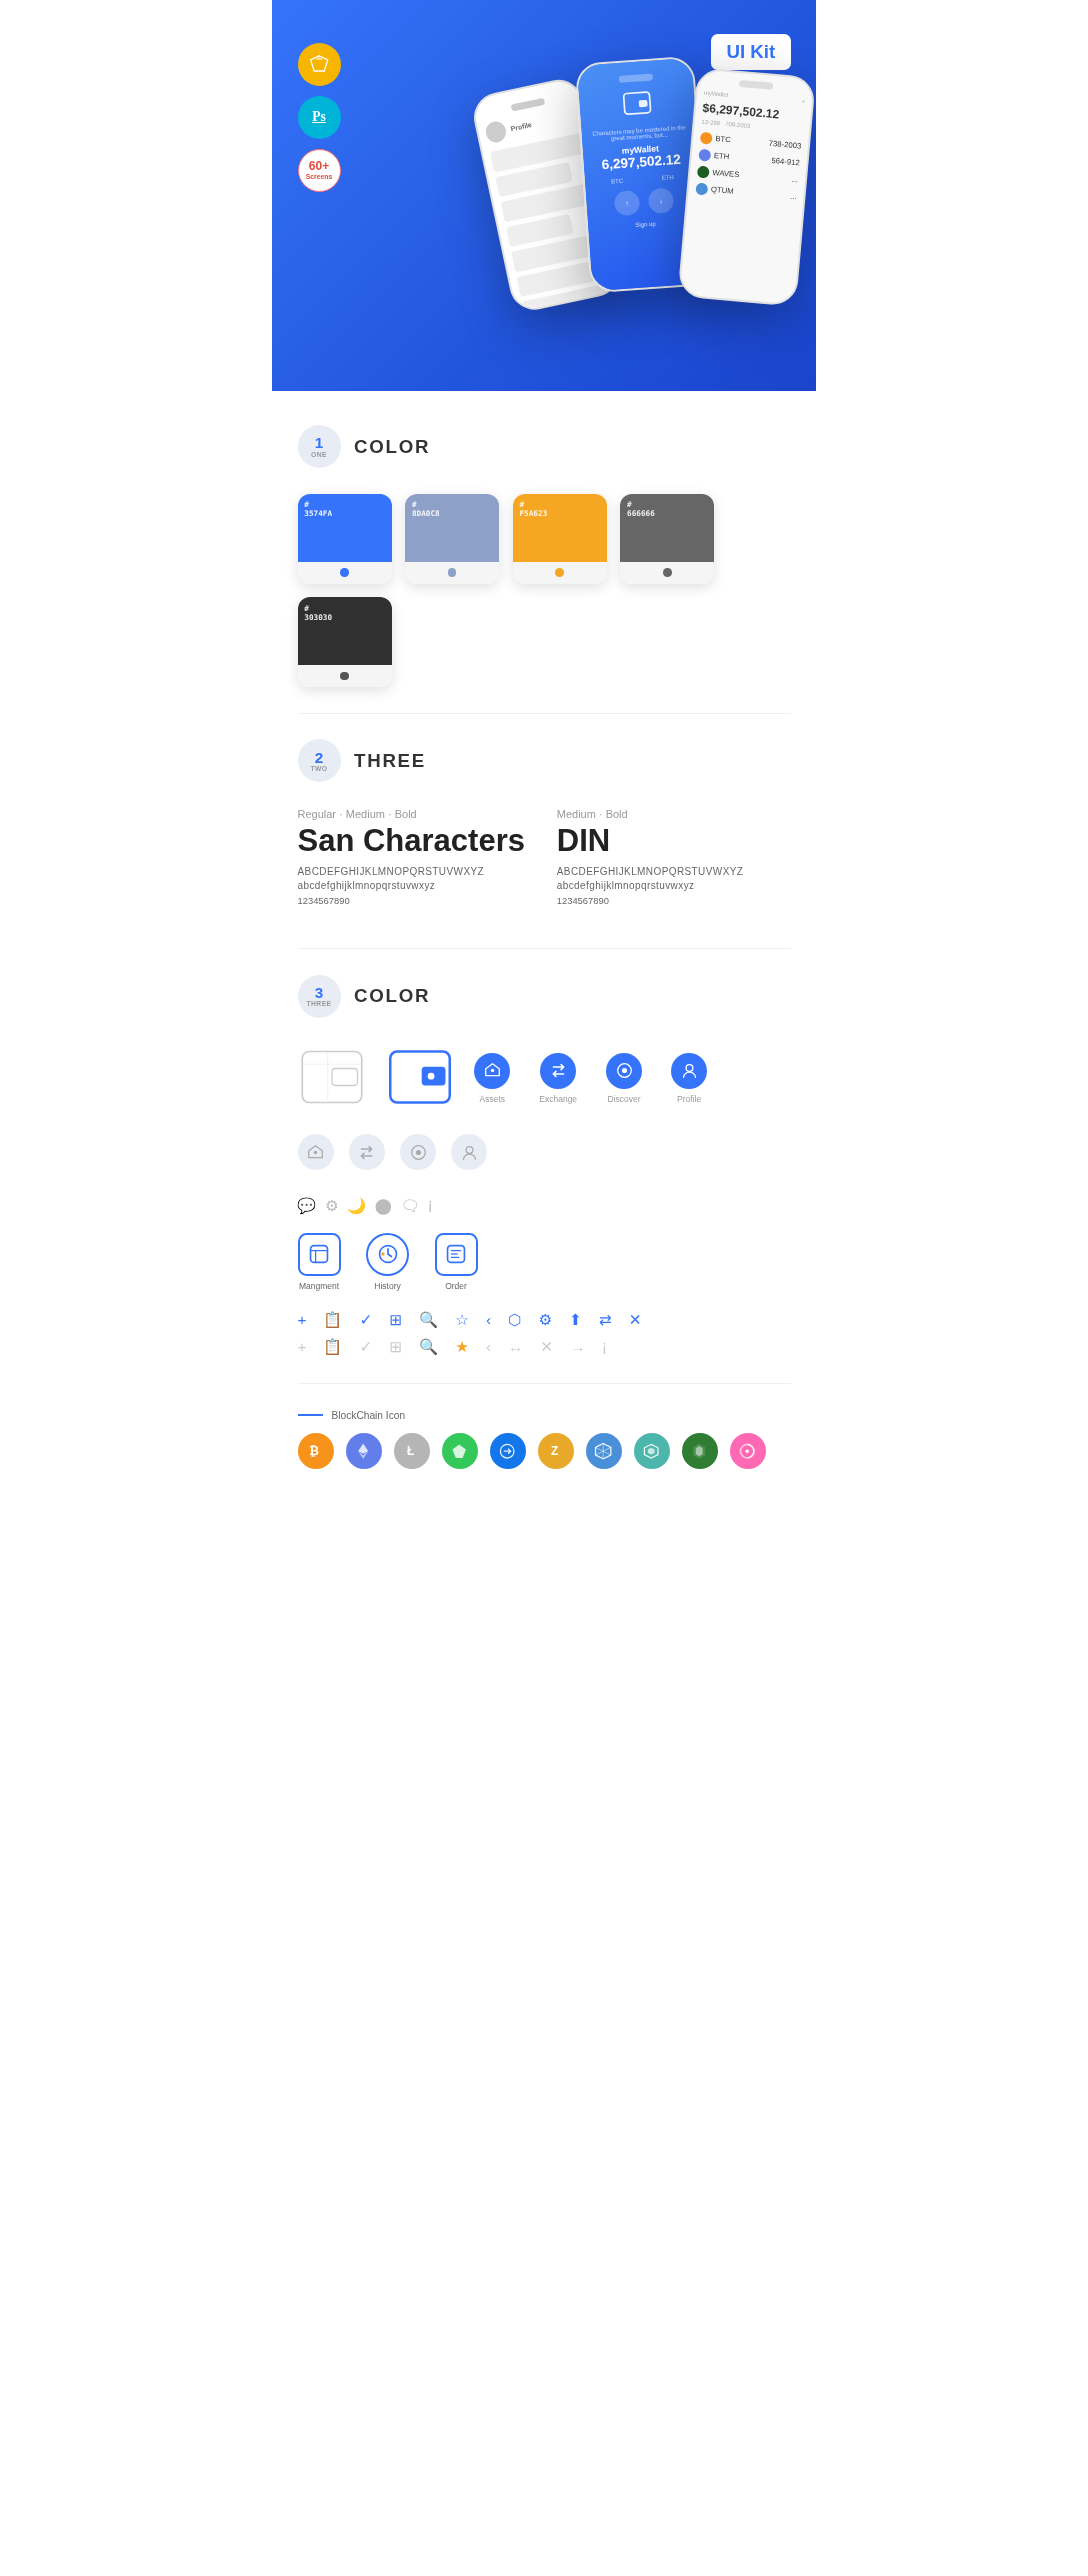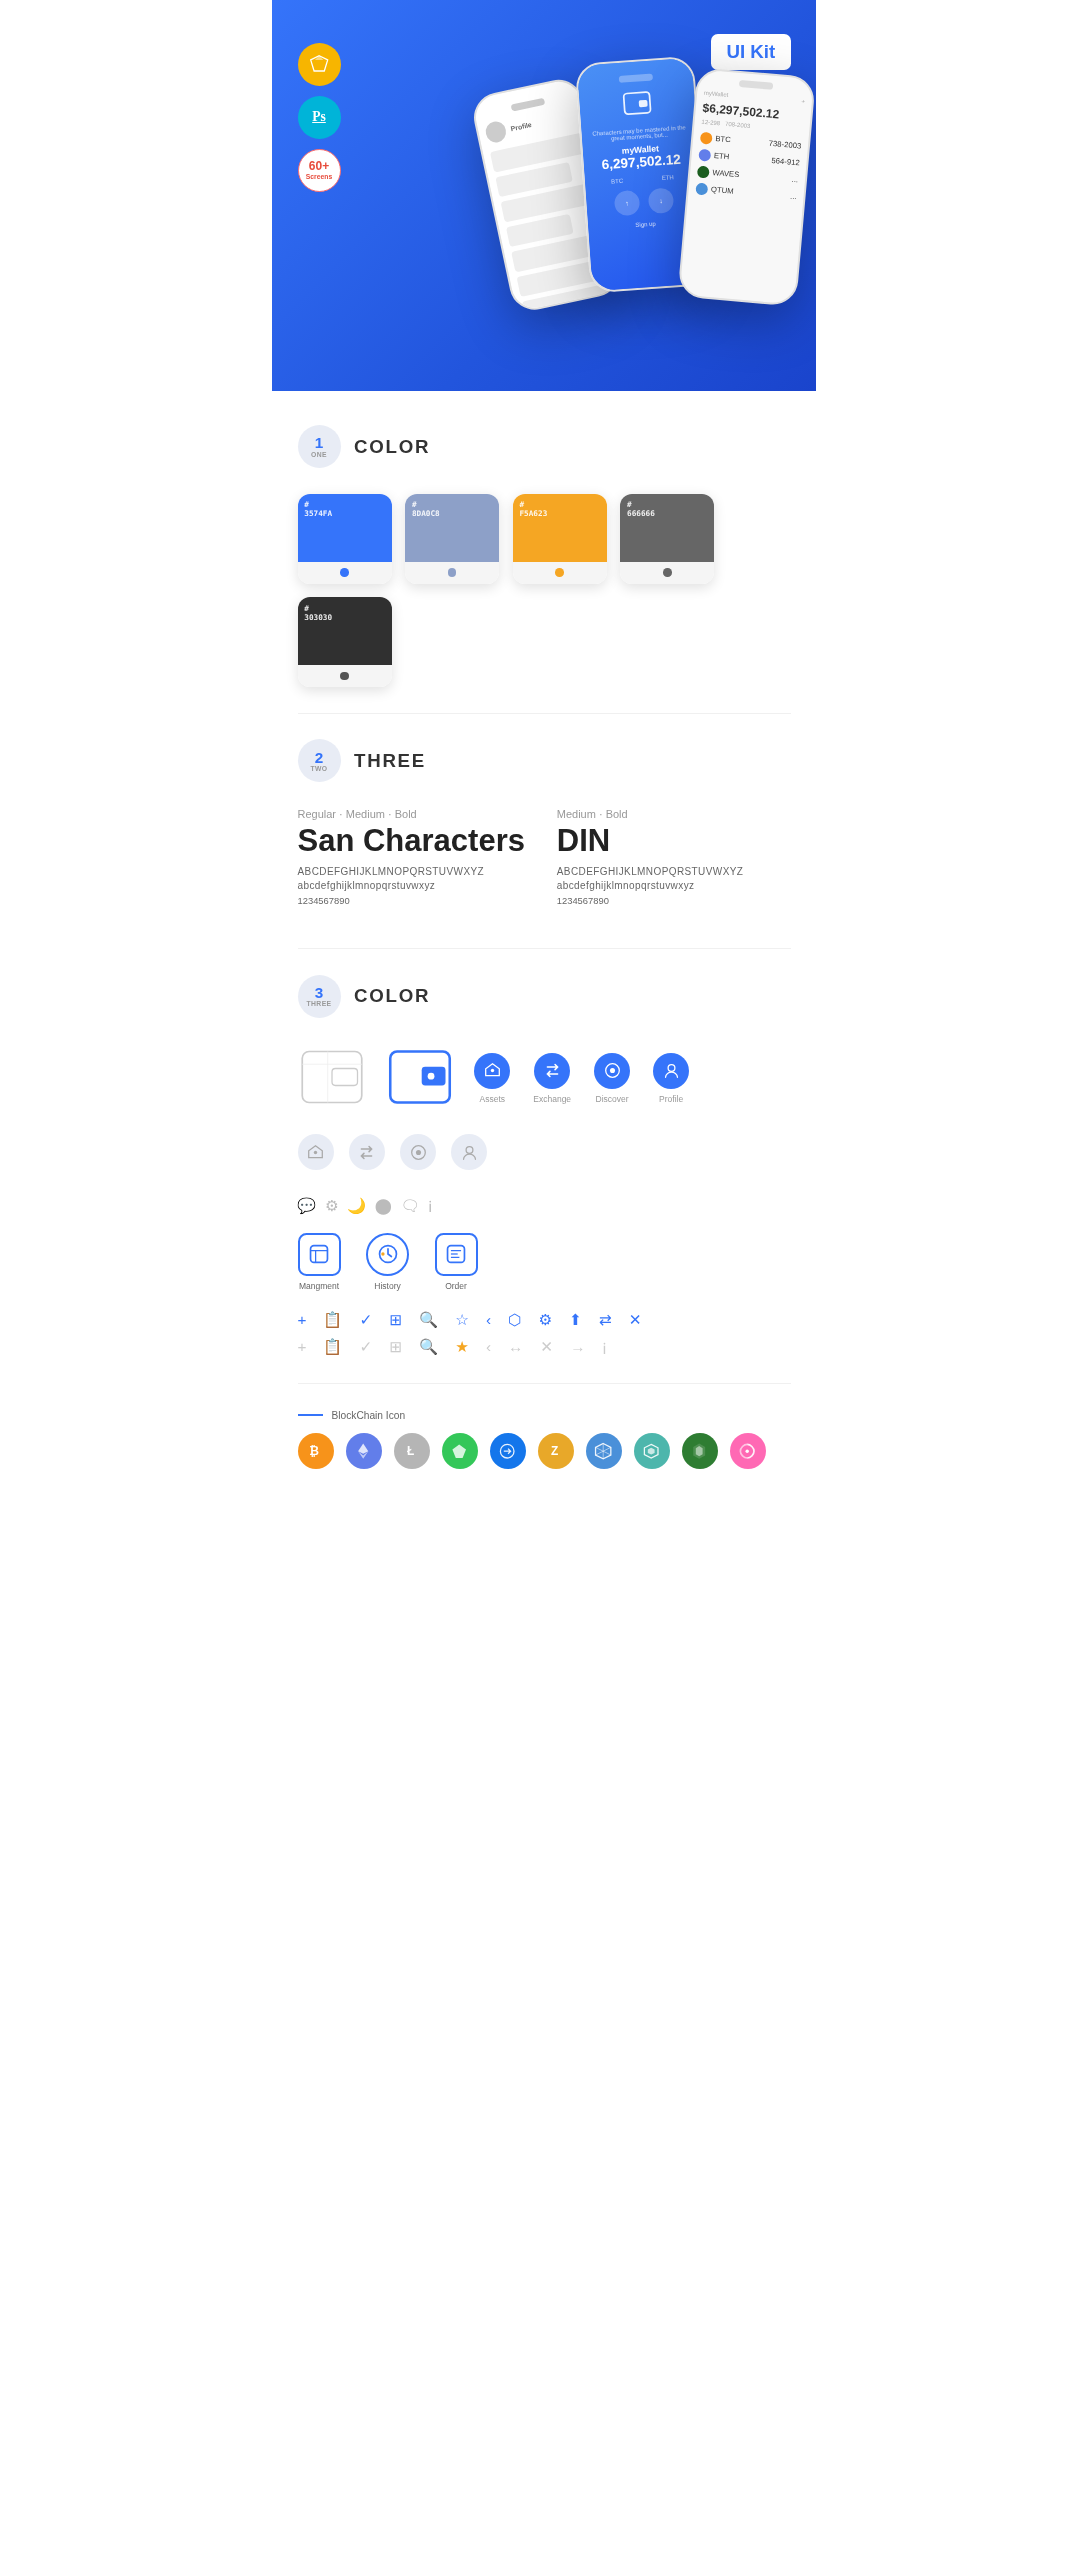--- a/index.html
+++ b/index.html
@@ -570,21 +570,21 @@
     </div>
 
     <div>
       <svg width="68" height="68" viewBox="0 0 80 80">
         <rect x="5" y="10" width="70" height="60" rx="8" fill="none" stroke="#3574FA" stroke-width="3"></rect>
         <rect x="42" y="28" width="28" height="22" rx="4" fill="#3574FA"></rect>
         <circle cx="53" cy="39" r="4" fill="#fff"></circle>
       </svg>
     </div>
 
-    <div style="display:flex; gap:23px; flex-wrap:wrap;">
+    <div style="display:flex; gap:29px; flex-wrap:wrap;">
 
       <div class="icon-item">
         <div class="icon-circle-blue">
           <svg width="17" height="17" viewBox="0 0 20 20">
               <polygon points="10,2 18,8 18,16 2,16 2,8" fill="none" stroke="#fff" stroke-width="1.5"></polygon>
               <circle cx="10" cy="10" r="2" fill="#fff"></circle>
             </svg>
         </div>
         <span class="icon-label">Assets</span>
       </div>

